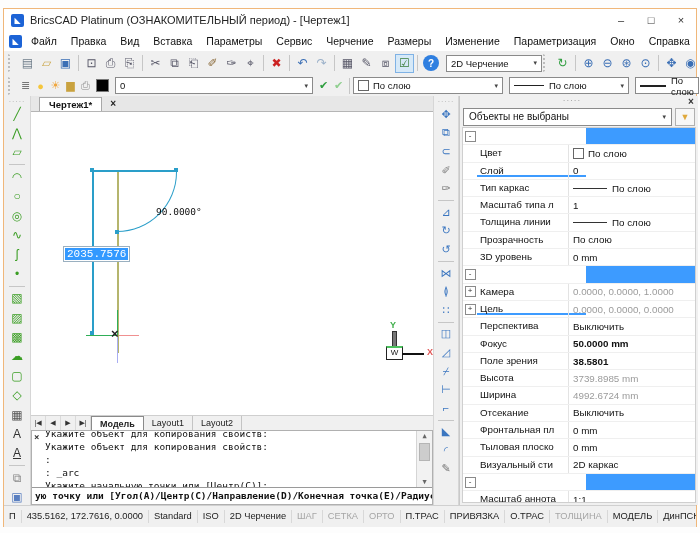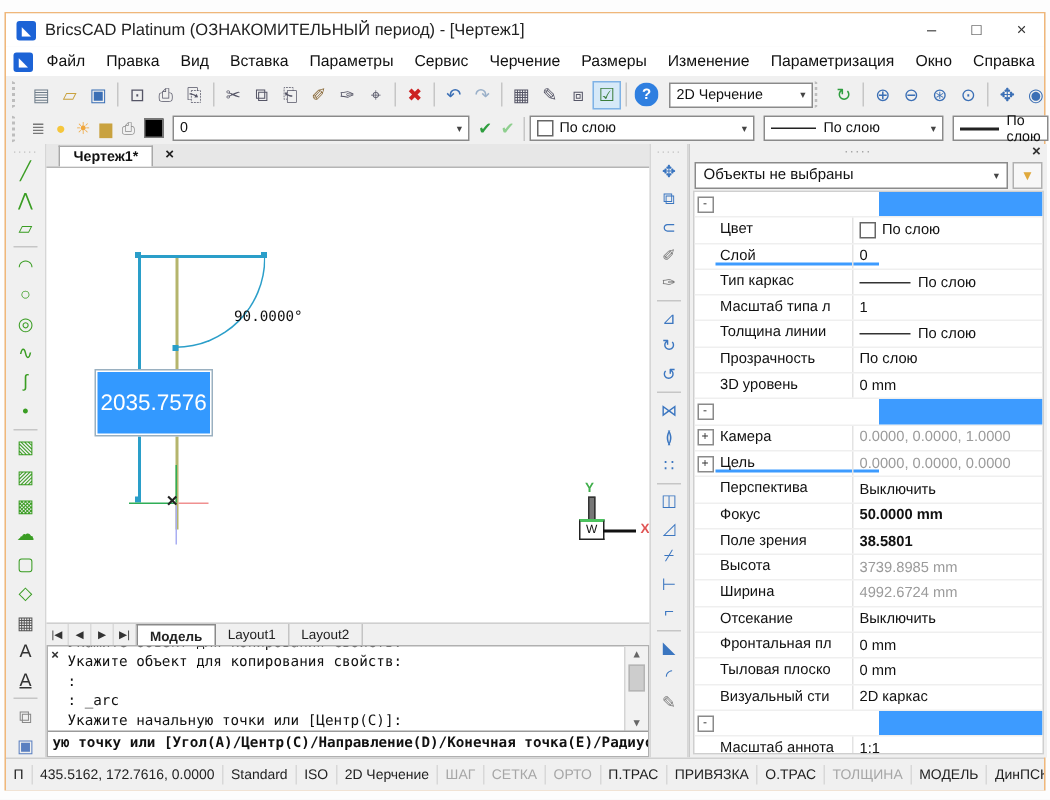--- a/index.html
+++ b/index.html
@@ -61,21 +61,21 @@
   
   .canvas{position:absolute;left:27px;top:103px;width:402px;height:303px;background:#fff;overflow:hidden;}
   .shape{position:absolute;}
   .blue-line{background:#2a9ec9;}
   .dot{position:absolute;width:4px;height:4px;background:#2a9ec9;}
   .arc90{position:absolute;left:86px;top:60px;width:60px;height:60px;border-right:1.5px solid #2a9ec9;
     border-bottom:1.5px solid #2a9ec9;border-bottom-right-radius:100% 100%;box-sizing:border-box;}
   .olive{position:absolute;left:86px;top:60px;width:2px;height:181px;background:#b5b56d;}
   .angle-label{position:absolute;left:125px;top:94px;font-family:"DejaVu Sans Mono",monospace;font-size:9.5px;color:#111;}
   .dyn-box{position:absolute;left:32px;top:134px;border:1px solid #9ab0c0;background:#fff;padding:1px;}
-  .dyn-box span{display:block;background:#3399ff;color:#fff;font-family:Liberation Sans, sans-serif;font-size:15px;padding:12px 2px;}
+  .dyn-box span{display:block;background:#3399ff;color:#fff;font-family:Liberation Mono, monospace;font-size:11px;padding:0 2px;}
   .ch-up{position:absolute;left:86px;top:198px;width:1px;height:25px;background:#2fae57;}
   .ch-down{position:absolute;left:86px;top:225px;width:1px;height:26px;background:#a9aef2;}
   .ch-left{position:absolute;left:55px;top:223px;width:30px;height:1px;background:#2fae57;}
   .ch-right{position:absolute;left:88px;top:223px;width:20px;height:1px;background:#f09090;}
   .ch-x{position:absolute;left:80px;top:215px;font-size:13px;font-weight:bold;color:#222;line-height:14px;}
   .ucs{position:absolute;left:352px;top:210px;width:52px;height:40px;font-size:9px;}
   .ucs .ylab{position:absolute;left:7px;top:-2px;color:#3fae4a;font-weight:bold;}
   .ucs .vbar{position:absolute;left:9px;top:9px;width:3px;height:15px;background:#777;border:1px solid #333;}
   .ucs .wbox{position:absolute;left:3px;top:24px;width:15px;height:11px;border:1px solid #222;border-top:2px solid #4cc25e;
     background:#fff;text-align:center;font-size:8px;line-height:10px;color:#111;}
@@ -91,21 +91,21 @@
   .layoutbar{position:absolute;left:27px;top:406px;width:402px;height:15px;background:#f0f0f0;display:flex;
     align-items:stretch;font-size:9px;border-top:1px solid #cfcfcf;box-sizing:border-box;color:#222;}
   .lnav{width:14px;display:flex;align-items:center;justify-content:center;font-size:7px;color:#333;border-right:1px solid #dadada;}
   .l-tab{padding:0 8px;display:flex;align-items:center;border-right:1px solid #c4c4c4;color:#222;}
   .l-tab[data-active="1"]{background:#fff;font-weight:bold;border:1px solid #8a8a8a;border-bottom:none;}
   
   .cmd{position:absolute;left:27px;top:421px;width:402px;height:75px;background:#fff;border:1px solid #b0b0b0;
     box-sizing:border-box;font-family:"DejaVu Sans Mono",monospace;font-size:9.5px;color:#111;}
   .cmd-close{position:absolute;left:2px;top:1px;font-size:9px;font-weight:bold;color:#333;}
   .cmd-hist{position:absolute;left:0;right:16px;top:0;height:56px;padding:0 3px 0 13px;overflow:hidden;
-    display:flex;flex-direction:column;justify-content:flex-end;line-height:13px;white-space:pre;}
+    display:flex;flex-direction:column;justify-content:center;line-height:13px;white-space:pre;}
   .cmd-scroll{position:absolute;right:0;top:0;bottom:17px;width:15px;background:#f2f2f2;border-left:1px solid #d5d5d5;}
   .cmd-scroll .sarr{position:absolute;left:0;right:0;text-align:center;font-size:7px;color:#666;}
   .cmd-scroll .up{top:1px;} .cmd-scroll .dn{bottom:1px;}
   .cmd-scroll .thumb{position:absolute;left:2px;right:2px;top:12px;height:16px;background:#cdcdcd;border:1px solid #b5b5b5;}
   .cmd-input{position:absolute;left:0;right:0;bottom:0;height:17px;border-top:1px solid #9a9a9a;font-weight:bold;
     padding:2px 3px;white-space:nowrap;overflow:hidden;box-sizing:border-box;}
   
   .props{position:absolute;left:455px;top:87px;width:239px;height:409px;background:#f0f0f0;border-left:1px solid #c9c9c9;box-sizing:border-box;}
   .props-handle{height:10px;display:flex;align-items:center;}
   .props-handle .dots{flex:1;text-align:center;color:#9a9a9a;font-size:8px;line-height:6px;letter-spacing:1px;}

